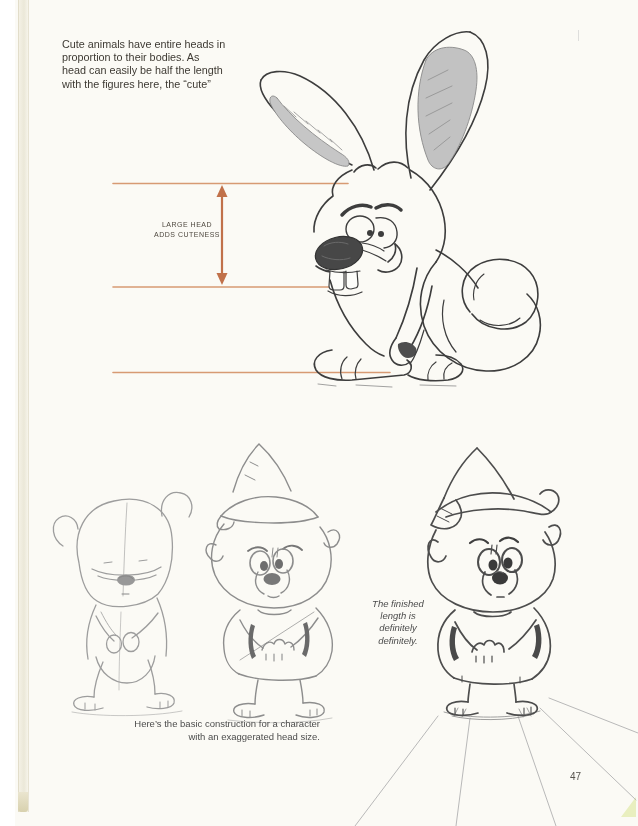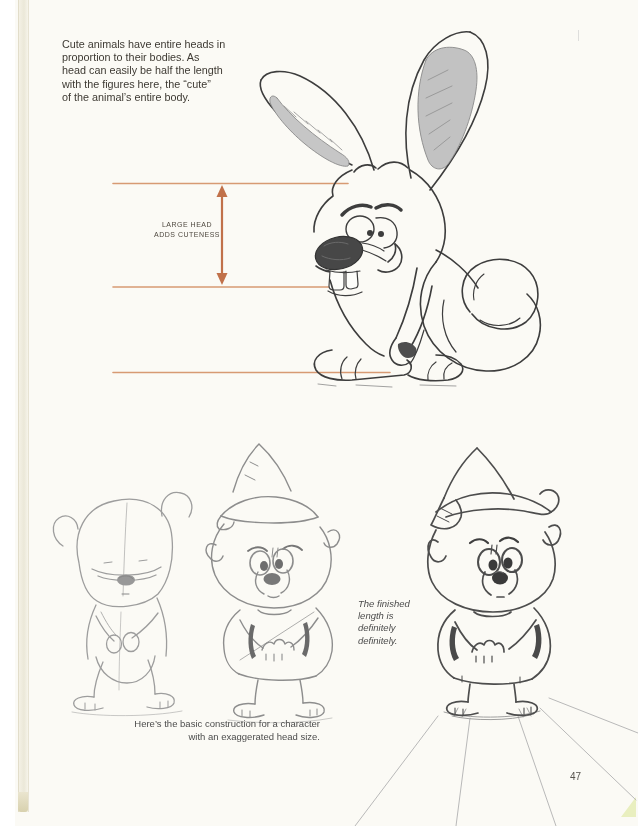--- a/index.html
+++ b/index.html
@@ -14,21 +14,21 @@
   .edge-mark{position:absolute;left:578px;top:30px;width:1px;height:11px;background:#d2d2d2;opacity:.7;}
   .corner-triangle{position:absolute;left:621px;top:797px;width:0;height:0;
          border-left:15px solid transparent;border-bottom:20px solid #e9efbf;}
   .lesson{position:absolute;left:62px;top:38px;width:220px;}
   .lesson h1{margin:0 0 4px 0;font-size:11.5px;font-weight:bold;letter-spacing:.3px;color:#37322c;}
   .lesson .body p{margin:0;font-size:10.8px;line-height:13.2px;color:#3e3a33;}
   .measure-label{position:absolute;left:141px;top:220px;width:92px;text-align:center;
          font-size:7px;line-height:9.5px;letter-spacing:.5px;color:#4e483f;}
   .construction-caption{position:absolute;left:85px;top:718px;width:235px;text-align:right;
          font-size:9.5px;line-height:12.5px;color:#4c4c4c;}
-  .finished-caption{position:absolute;left:358px;top:598px;width:80px;text-align:left;
+  .finished-caption{position:absolute;left:358px;top:598px;width:80px;text-align:center;
          font-style:italic;font-size:9.5px;line-height:12.2px;color:#4c4c4c;}
   .page-number{position:absolute;left:570px;top:771px;font-size:10px;color:#57534e;}
   svg{position:absolute;overflow:visible;}
   svg *{vector-effect:none;}
 </style>
 </head>
 <body>
 
 <div class="canvas">
 
@@ -37,21 +37,20 @@
   <div class="spine-tip"></div>
   <div class="edge-mark"></div>
   <div class="corner-triangle"></div>
 
   <div class="lesson">
     <div class="body">
       <p>Cute animals have entire heads in</p>
       <p>proportion to their bodies. As</p>
       <p>head can easily be half the length</p>
       <p>with the figures here, the “cute”</p>
-      <p>of the animal’s entire body.</p>
     </div>
   </div>
 
   <svg style="left:0;top:0;" width="638" height="826" viewBox="0 0 638 826" fill="none" stroke-linecap="round">
     <line x1="113" y1="183.5" x2="348" y2="183.5" stroke-width="1.6" stroke="#d79a73"></line>
     <line x1="113" y1="287" x2="333" y2="287" stroke-width="1.6" stroke="#d79a73"></line>
     <line x1="113" y1="372.5" x2="390" y2="372.5" stroke-width="1.6" stroke="#d79a73"></line>
     <line x1="222" y1="193" x2="222" y2="277" stroke-width="2.2" stroke="#c1714a"></line>
     <polygon points="222,185 216.5,197 227.5,197" fill="#c1714a"></polygon>
     <polygon points="222,285 216.5,273 227.5,273" fill="#c1714a"></polygon>

